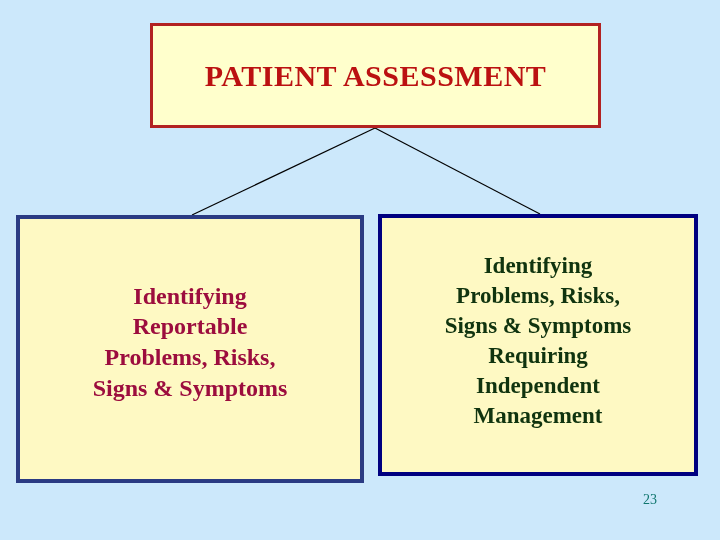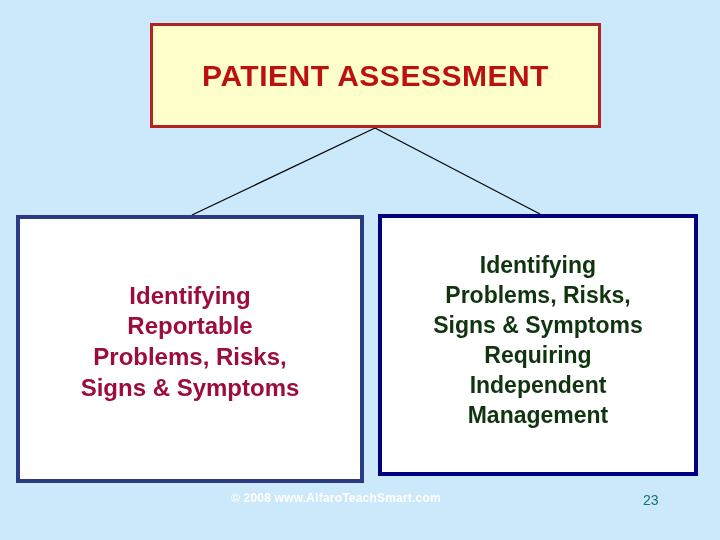--- a/index.html
+++ b/index.html
@@ -11,20 +11,21 @@
     height: 540px;
     background: #cce8fb;
     font-family: "Liberation Sans", sans-serif;
     overflow: hidden;
   }
   #slide {
     position: relative;
     width: 720px;
     height: 447px;
     background: #cce8fb;
+    font-family: Liberation Serif, serif;
   }
 
   
   #connectors {
     position: absolute;
     left: 0;
     top: 0;
     width: 720px;
     height: 540px;
     pointer-events: none;
@@ -51,21 +52,21 @@
     letter-spacing: 0.5px;
     text-align: center;
     line-height: 1.1;
     white-space: nowrap;
   }
 
   
   .content-box {
     position: absolute;
     box-sizing: border-box;
-    background: #ffffff;
+    background: #fef9c3;
     display: flex;
     align-items: center;
     justify-content: center;
   }
   #box-left {
     left: 16px;
     top: 215px;
     width: 348px;
     height: 268px;
     border: 4px solid #2a3b83;
@@ -139,17 +140,16 @@
 
   <div id="box-right" class="content-box">
     <div id="box-right-text">Identifying
 Problems, Risks,
 Signs &amp; Symptoms
 Requiring
 Independent
 Management</div>
   </div>
 
-  <div id="copyright">© 2008  www.AlfaroTeachSmart.com</div>
 
   <div id="page-number">23</div>
 
 </div>
 
 </body></html>

